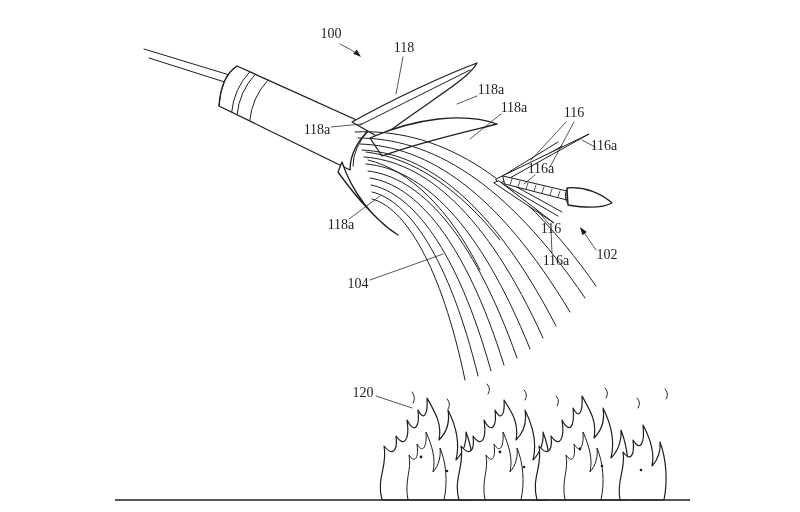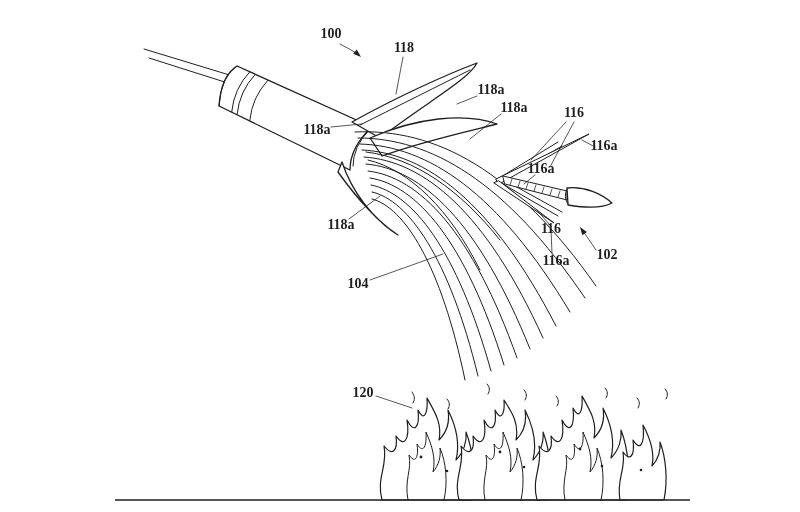--- a/index.html
+++ b/index.html
@@ -9,21 +9,20 @@
     width: 800px;
     height: 512px;
     overflow: hidden;
     font-family: "Liberation Serif", serif;
   }
   .figure-canvas {
     position: relative;
     width: 800px;
     height: 512px;
     background: #ffffff;
-    font-weight: bold;
   }
   svg { display: block; }
   .ink        { stroke: #1f1f1f; fill: none; }
   .ink-fill   { stroke: #1f1f1f; fill: #ffffff; }
   .solid      { fill: #1f1f1f; stroke: none; }
   .outline    { stroke-width: 1.3; stroke-linecap: round; stroke-linejoin: round; }
   .thin       { stroke-width: 1;   stroke-linecap: round; }
   .hair       { stroke-width: 0.75; stroke-linecap: round; }
   .flameline  { stroke-width: 1.2; stroke-linecap: round; stroke-linejoin: round; }
   .ref-label  {

